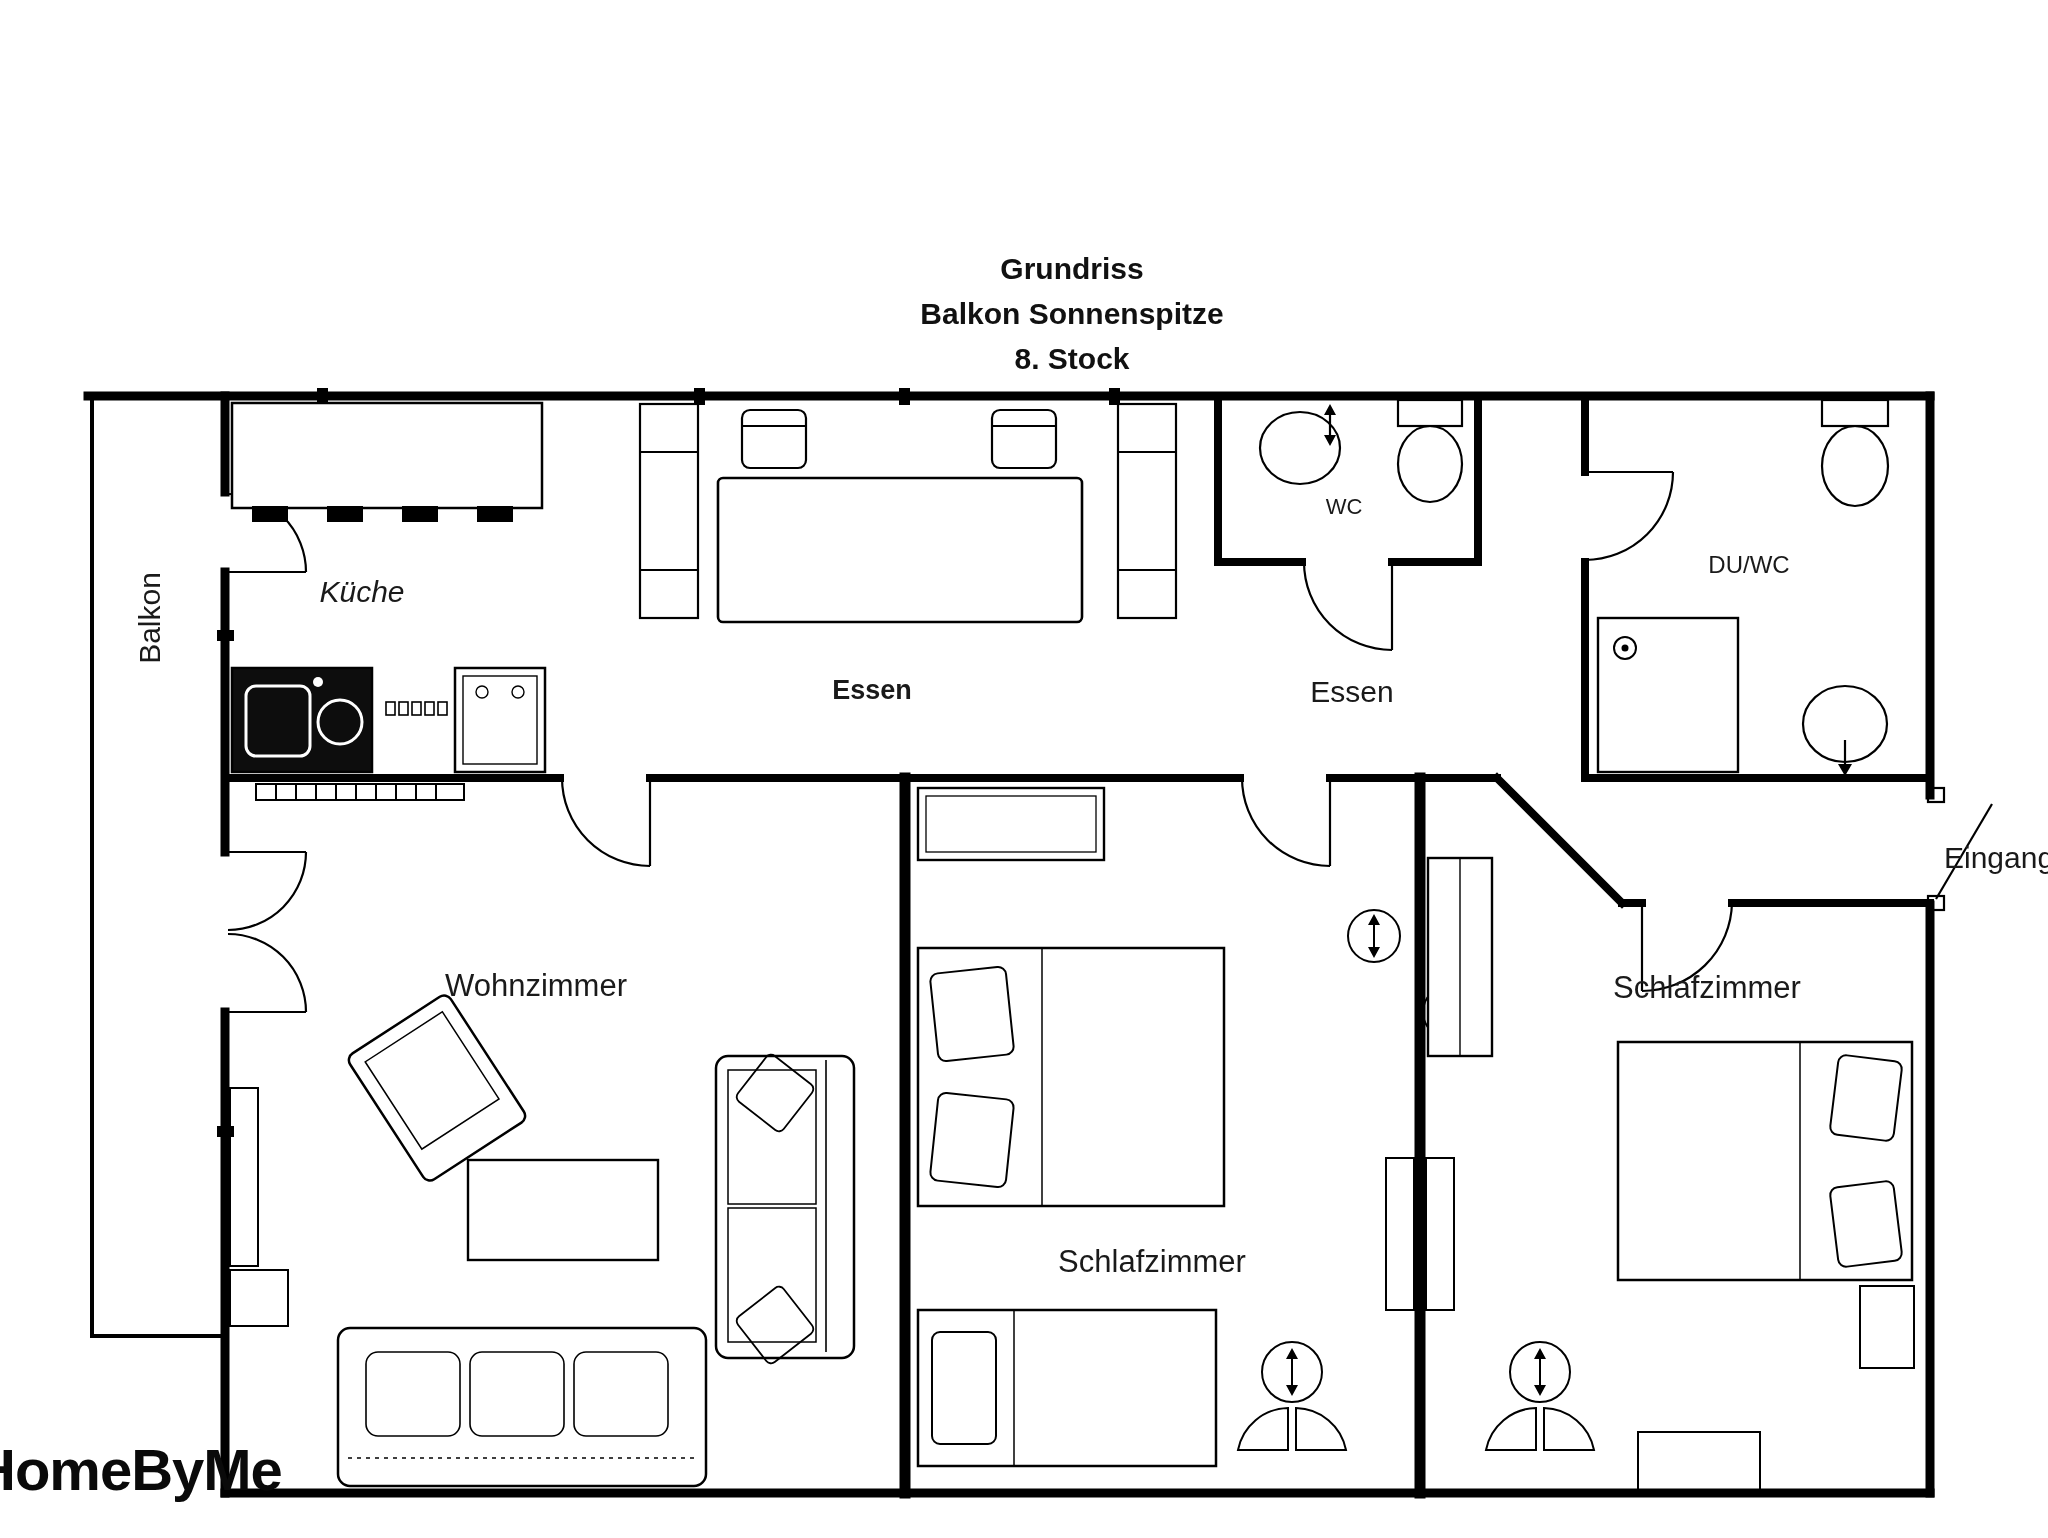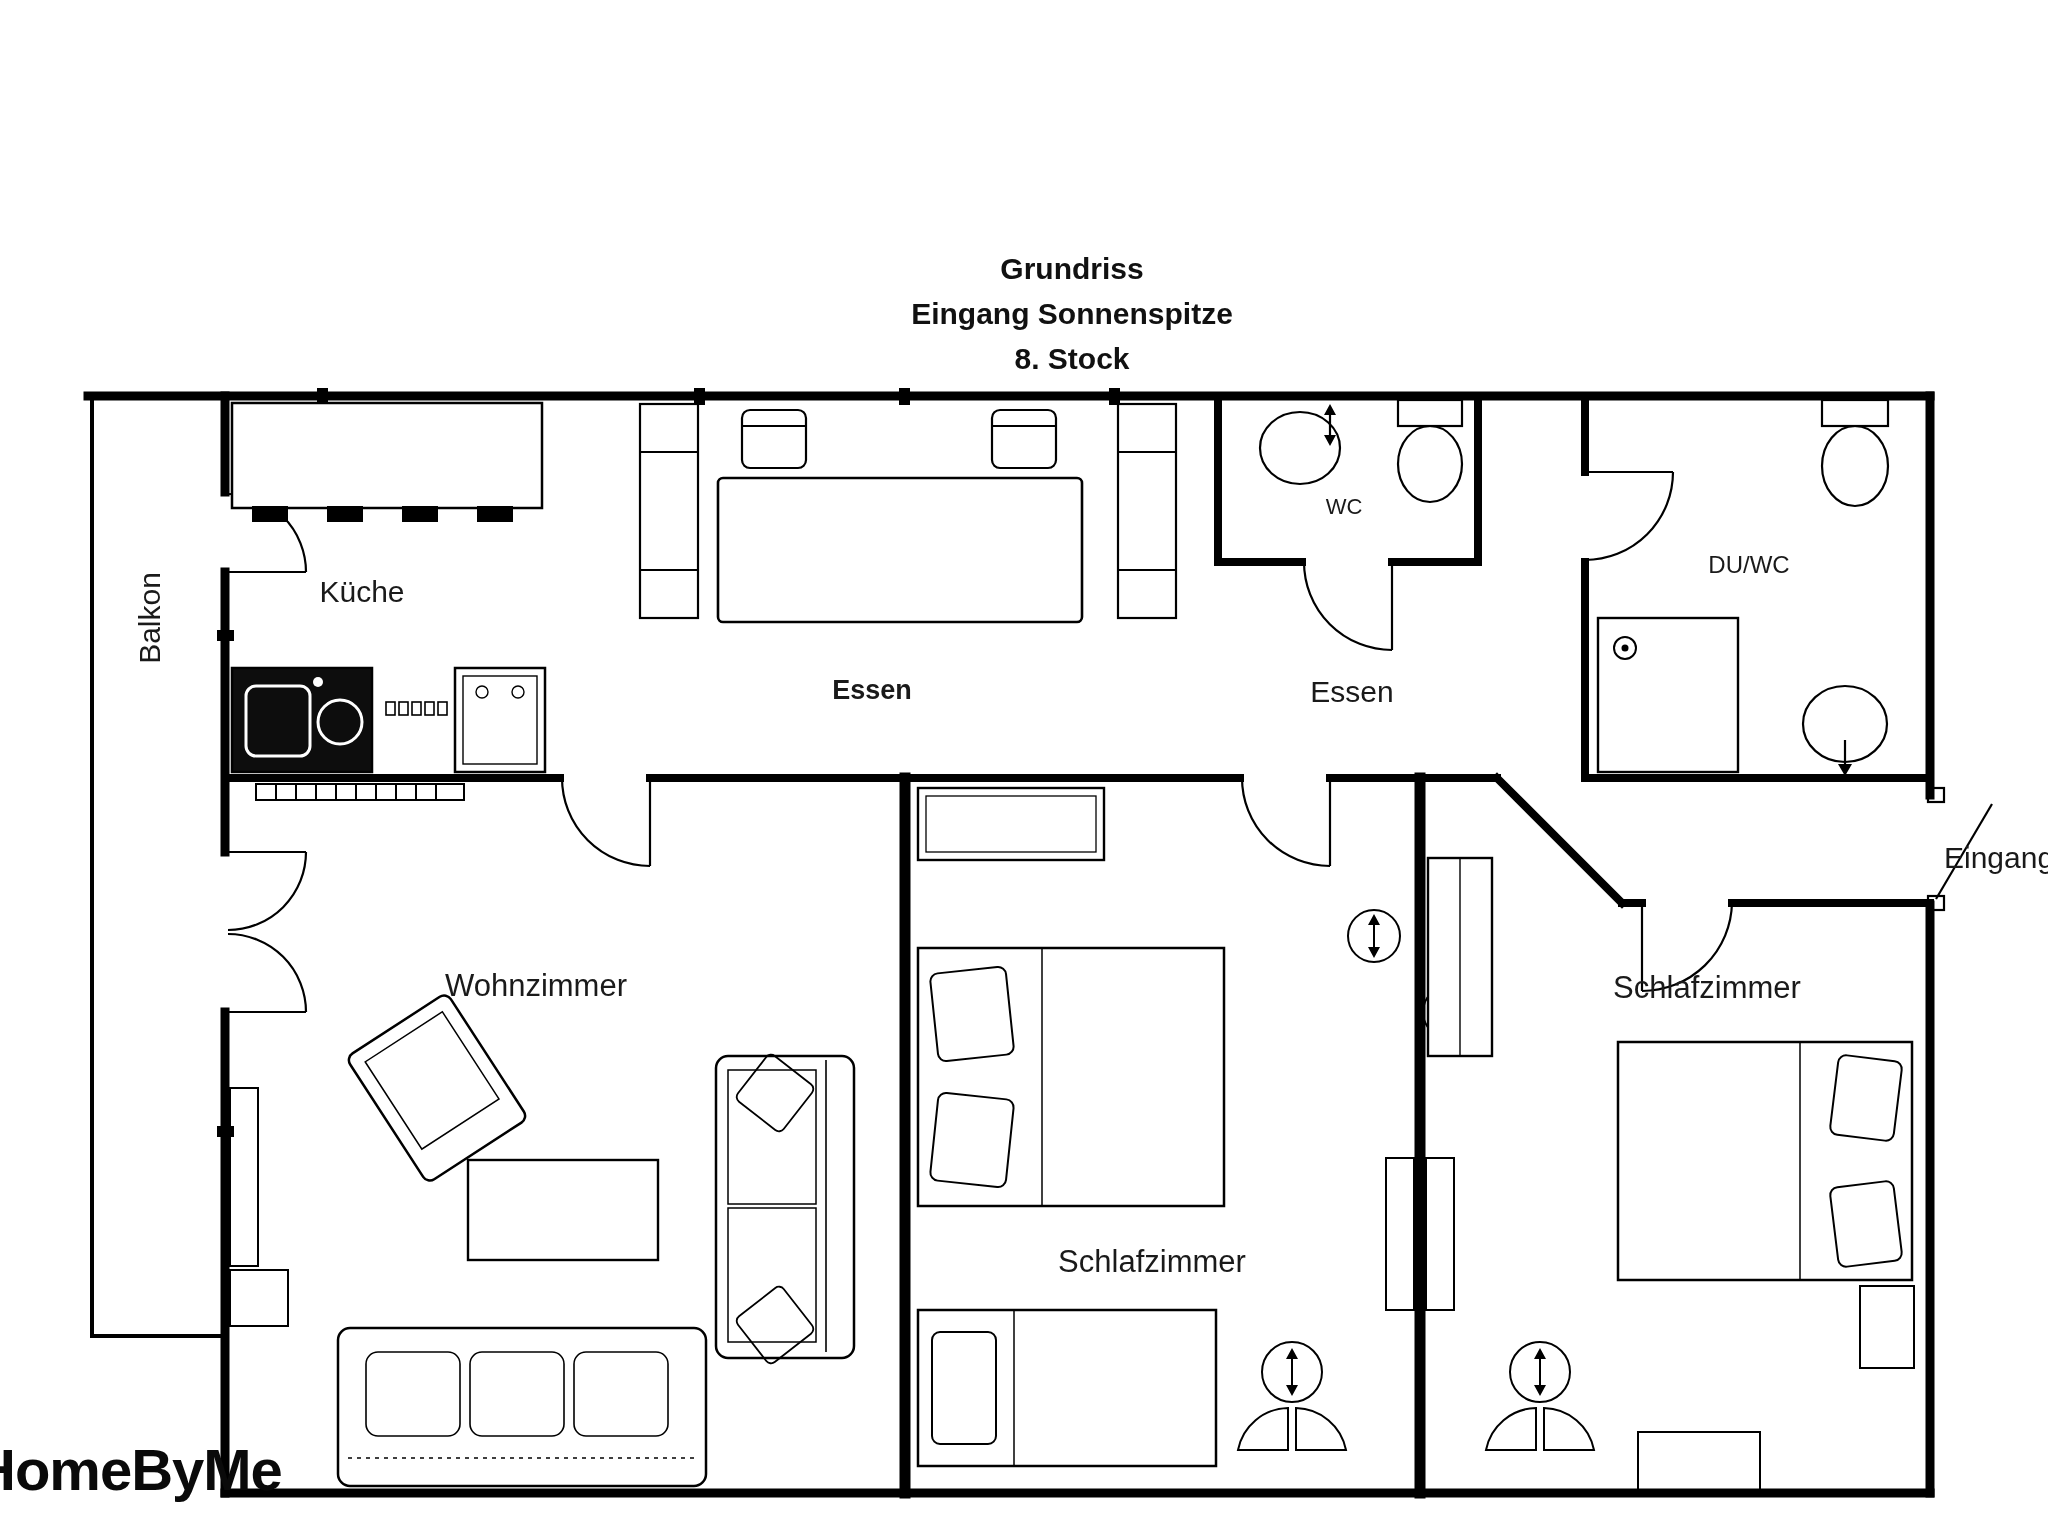--- a/index.html
+++ b/index.html
@@ -21,21 +21,21 @@
   #title{
     position:absolute;
     left:1072px;top:246px;
     transform:translateX(-50%);
     text-align:center;
     font-size:30px;font-weight:bold;
     line-height:1.5;color:#111;
     white-space:nowrap;
   }
   #label-balkon{left:150px;top:618px;font-size:30px;transform:translate(-50%,-50%) rotate(-90deg);}
-  #label-kueche{left:362px;top:592px;font-size:30px;}
+  #label-kueche{left:362px;top:592px;font-size:30px;font-style:italic;}
   #label-essen{left:872px;top:690px;font-size:27px;font-weight:bold;}
   #label-wc{left:1344px;top:507px;font-size:22px;}
   #label-flur{left:1352px;top:692px;font-size:30px;}
   #label-duwc{left:1749px;top:565px;font-size:24px;}
   #label-eingang{left:1944px;top:858px;font-size:30px;transform:translateY(-50%);}
   #label-wohnzimmer{left:536px;top:986px;font-size:31px;}
   #label-schlaf-mitte{left:1152px;top:1262px;font-size:31px;}
   #label-schlaf-rechts{left:1707px;top:988px;font-size:31px;}
   #watermark{
     position:absolute;
@@ -279,21 +279,21 @@
       <circle cx="1540" cy="1372" r="30"></circle>
       <line x1="1540" y1="1356" x2="1540" y2="1388"></line>
       <path d="M1540 1348 l-6 11 h12 z M1540 1396 l-6 -11 h12 z" fill="#000" stroke="none"></path>
       <path d="M1536 1450 L1536 1408 A52 52 0 0 0 1486 1450 Z"></path>
       <path d="M1544 1450 L1544 1408 A52 52 0 0 1 1594 1450 Z"></path>
     </g>
   </svg>
 
   <div id="title">
     <div>Grundriss</div>
-    <div>Eingang Sonnenspitze</div>
+    <div>Balkon Sonnenspitze</div>
     <div>8. Stock</div>
   </div>
 
   <div class="room-label" id="label-balkon">Balkon</div>
   <div class="room-label" id="label-kueche">Küche</div>
   <div class="room-label" id="label-essen">Essen</div>
   <div class="room-label" id="label-wc">WC</div>
   <div class="room-label" id="label-flur">Essen</div>
   <div class="room-label" id="label-duwc">DU/WC</div>
   <div class="room-label" id="label-eingang">Eingang</div>

